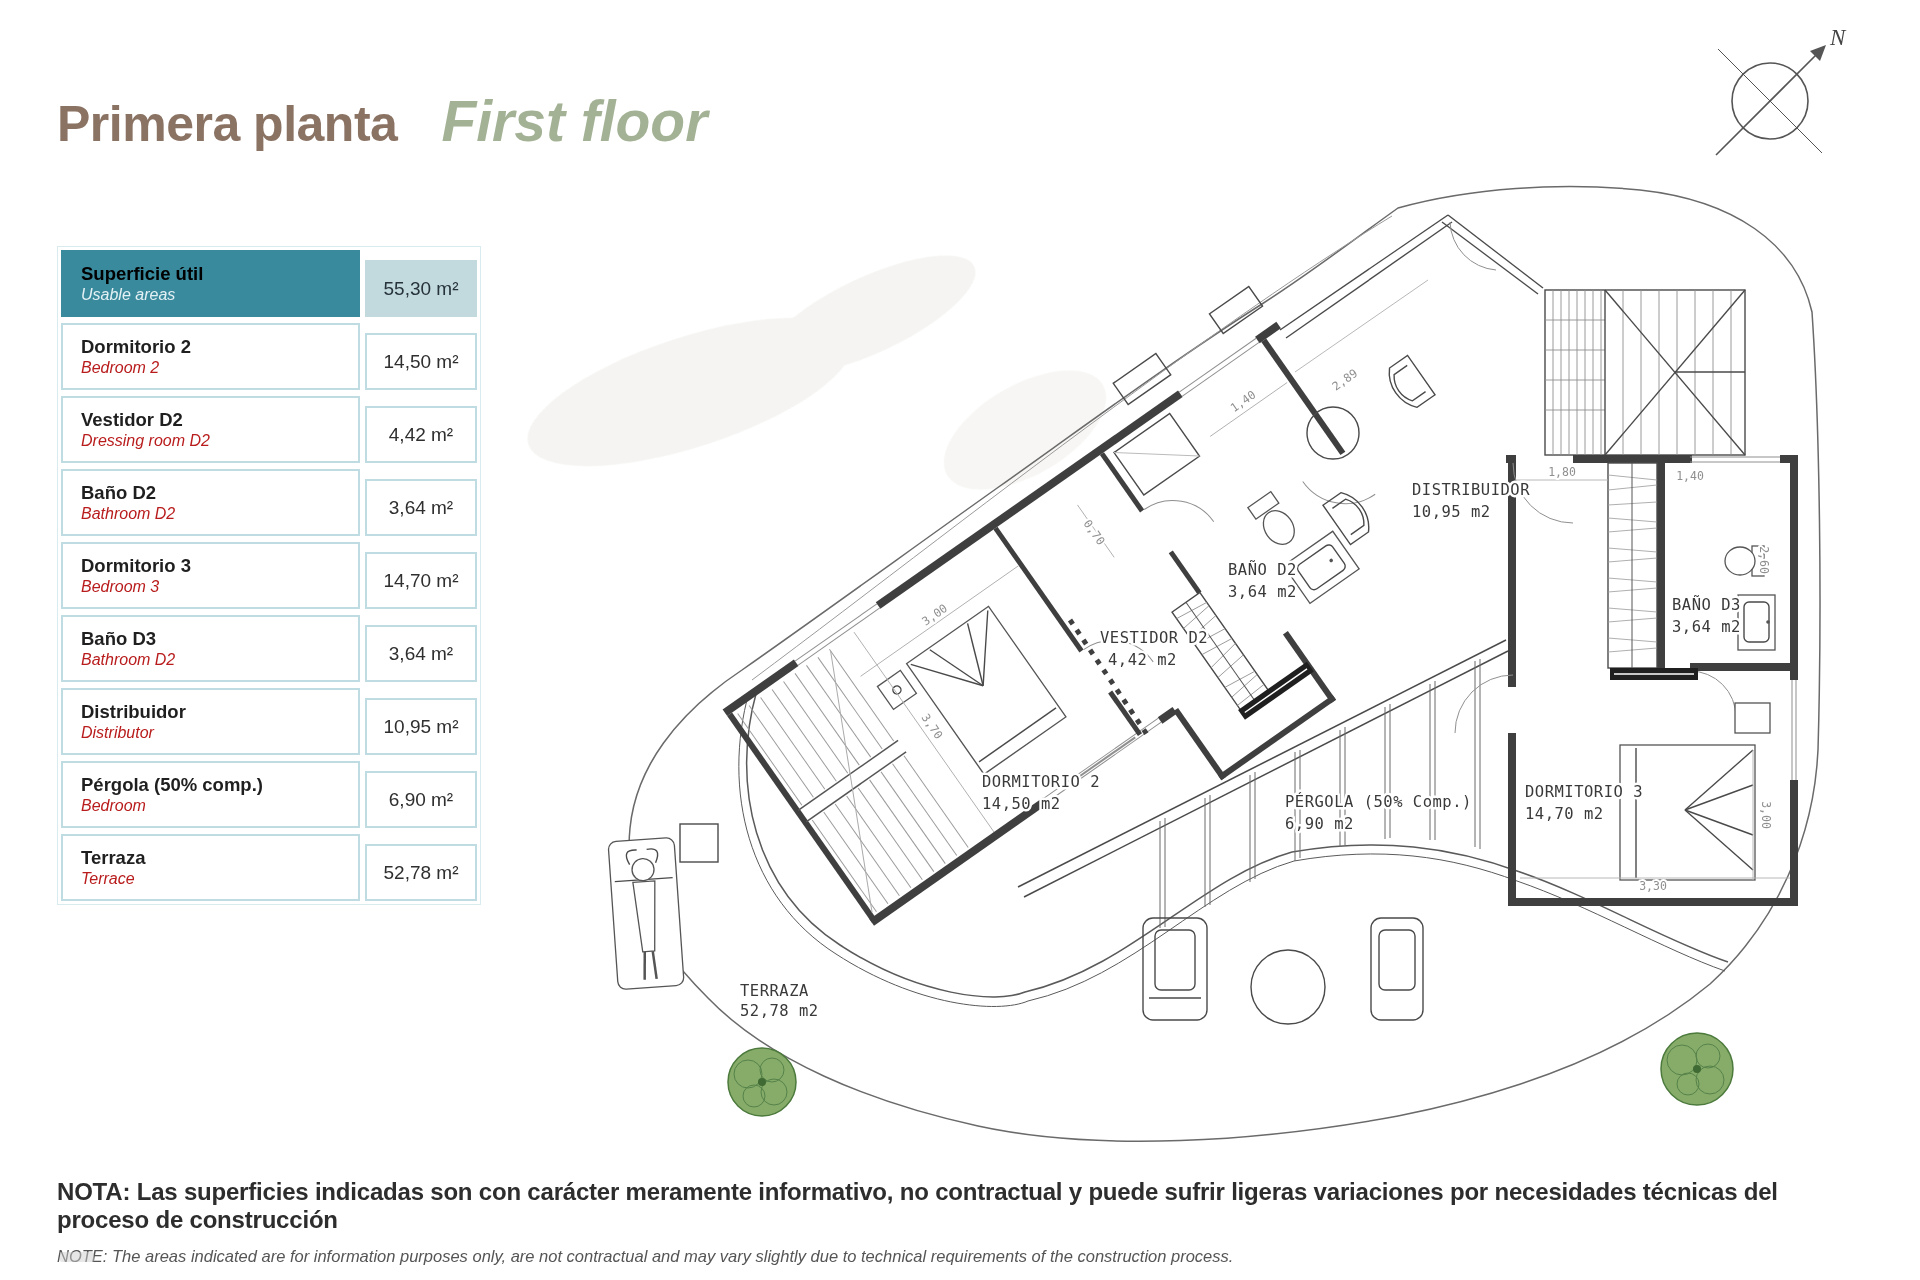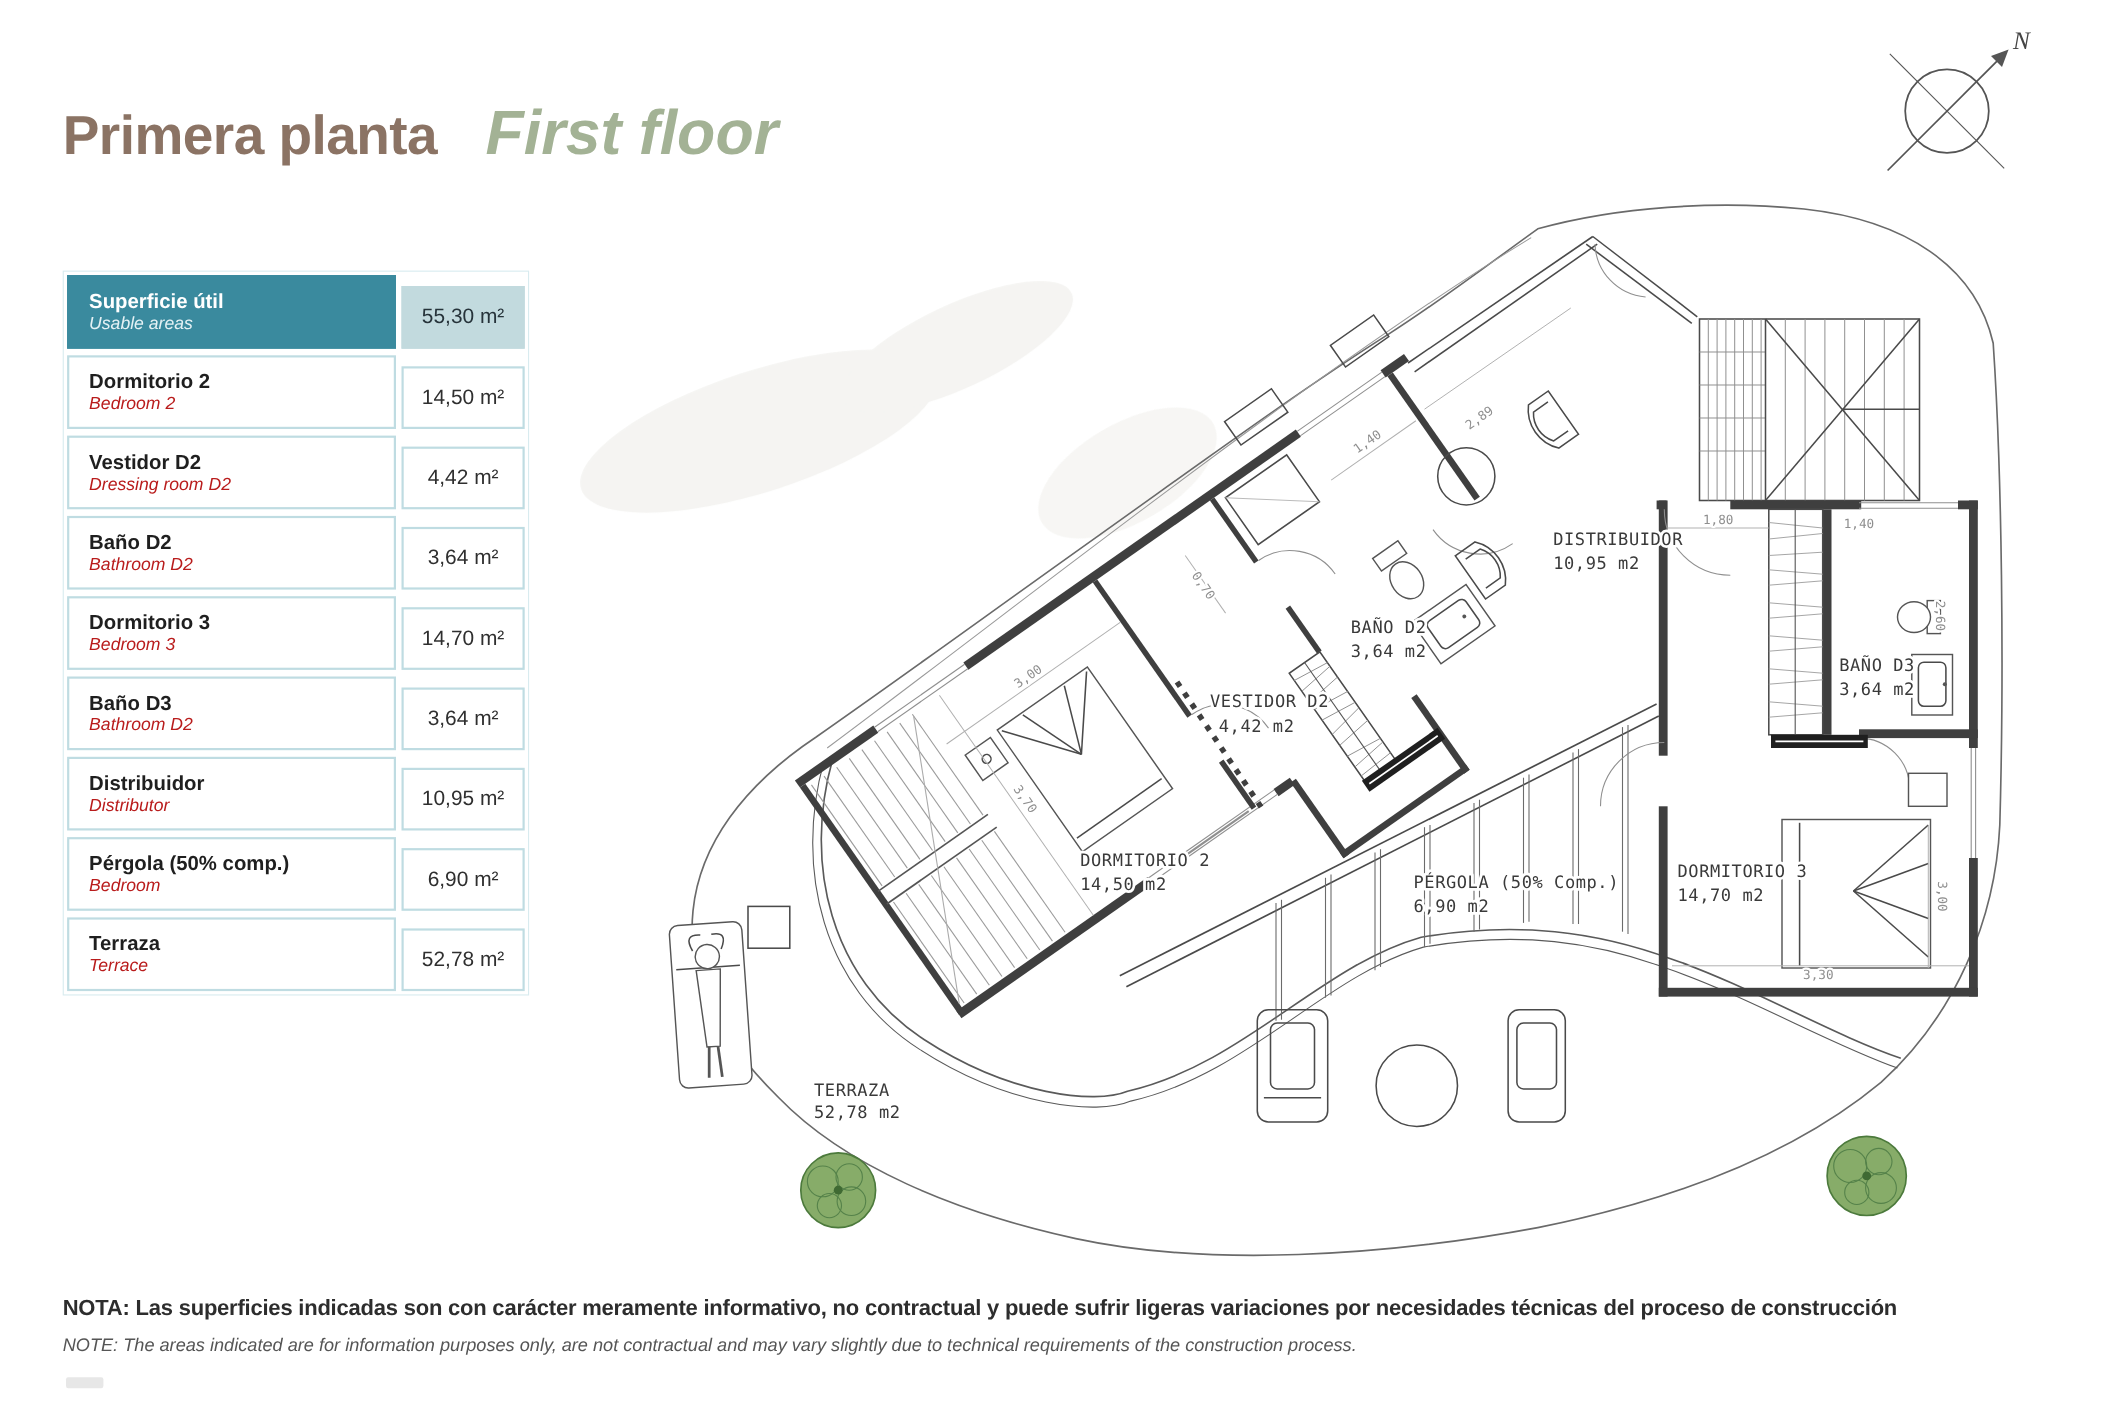--- a/index.html
+++ b/index.html
@@ -22,36 +22,36 @@
   .trow:last-child{margin-bottom:0;}
   .cell-label{flex:1;background:#fff;border:2px solid var(--row-border);
     display:flex;flex-direction:column;justify-content:center;padding-left:18px;}
   .cell-value{width:112px;background:#fff;border:2px solid var(--row-border);
     display:flex;align-items:center;justify-content:center;
     font-size:19px;color:#2f2f2f;margin-top:10px;}
   .lbl-es{font-size:18.5px;font-weight:bold;color:#1f1f1f;line-height:1.25;}
   .lbl-en{font-size:16px;font-style:italic;color:#b91c1c;line-height:1.2;}
   .trow.hl .cell-label{background:var(--teal);border-color:var(--teal);}
   .trow.hl .cell-value{background:var(--teal-light);border-color:var(--teal-light);color:#26333a;}
-  .trow.hl .lbl-es{color:#ffffff;}
+  .trow.hl .lbl-es{color:#000000;}
   .trow.hl .lbl-en{color:#e4f1f4;}
 
   
   .pt{font-family:"DejaVu Sans Mono",monospace;fill:#3a3a3a;
       paint-order:stroke;stroke:#ffffff;stroke-width:5px;stroke-linejoin:round;}
   .rl{font-size:15.5px;letter-spacing:.5px;}
   .dm{font-size:11.5px;fill:#8f8f8f;stroke-width:4px;}
   .wl{fill:#3f3f3f;}
   .ln{stroke:#4a4a4a;stroke-width:1.4;fill:none;}
   .tn{stroke:#8f8f8f;stroke-width:1;fill:none;}
   .fx{stroke:#555;stroke-width:1.3;fill:#fff;}
 
   
   #note-block{left:57px;top:1178px;width:1810px;}
-  #note-es{font-size:20px;font-weight:bold;color:#2d2d2d;letter-spacing:-0.2px;}
+  #note-es{font-size:24px;font-weight:bold;color:#2d2d2d;letter-spacing:-0.2px;}
   #note-en{font-size:16.5px;font-style:italic;color:#555;margin-top:13px;}
   #footer-mark{left:60px;top:1252px;width:34px;height:10px;background:#cfcfcf;opacity:.5;border-radius:2px;}
 </style>
 </head>
 <body>
 
 <div class="abs" id="title-block">
   <span id="title-es">Primera planta</span>
   <span id="title-en">First floor</span>
 </div>

